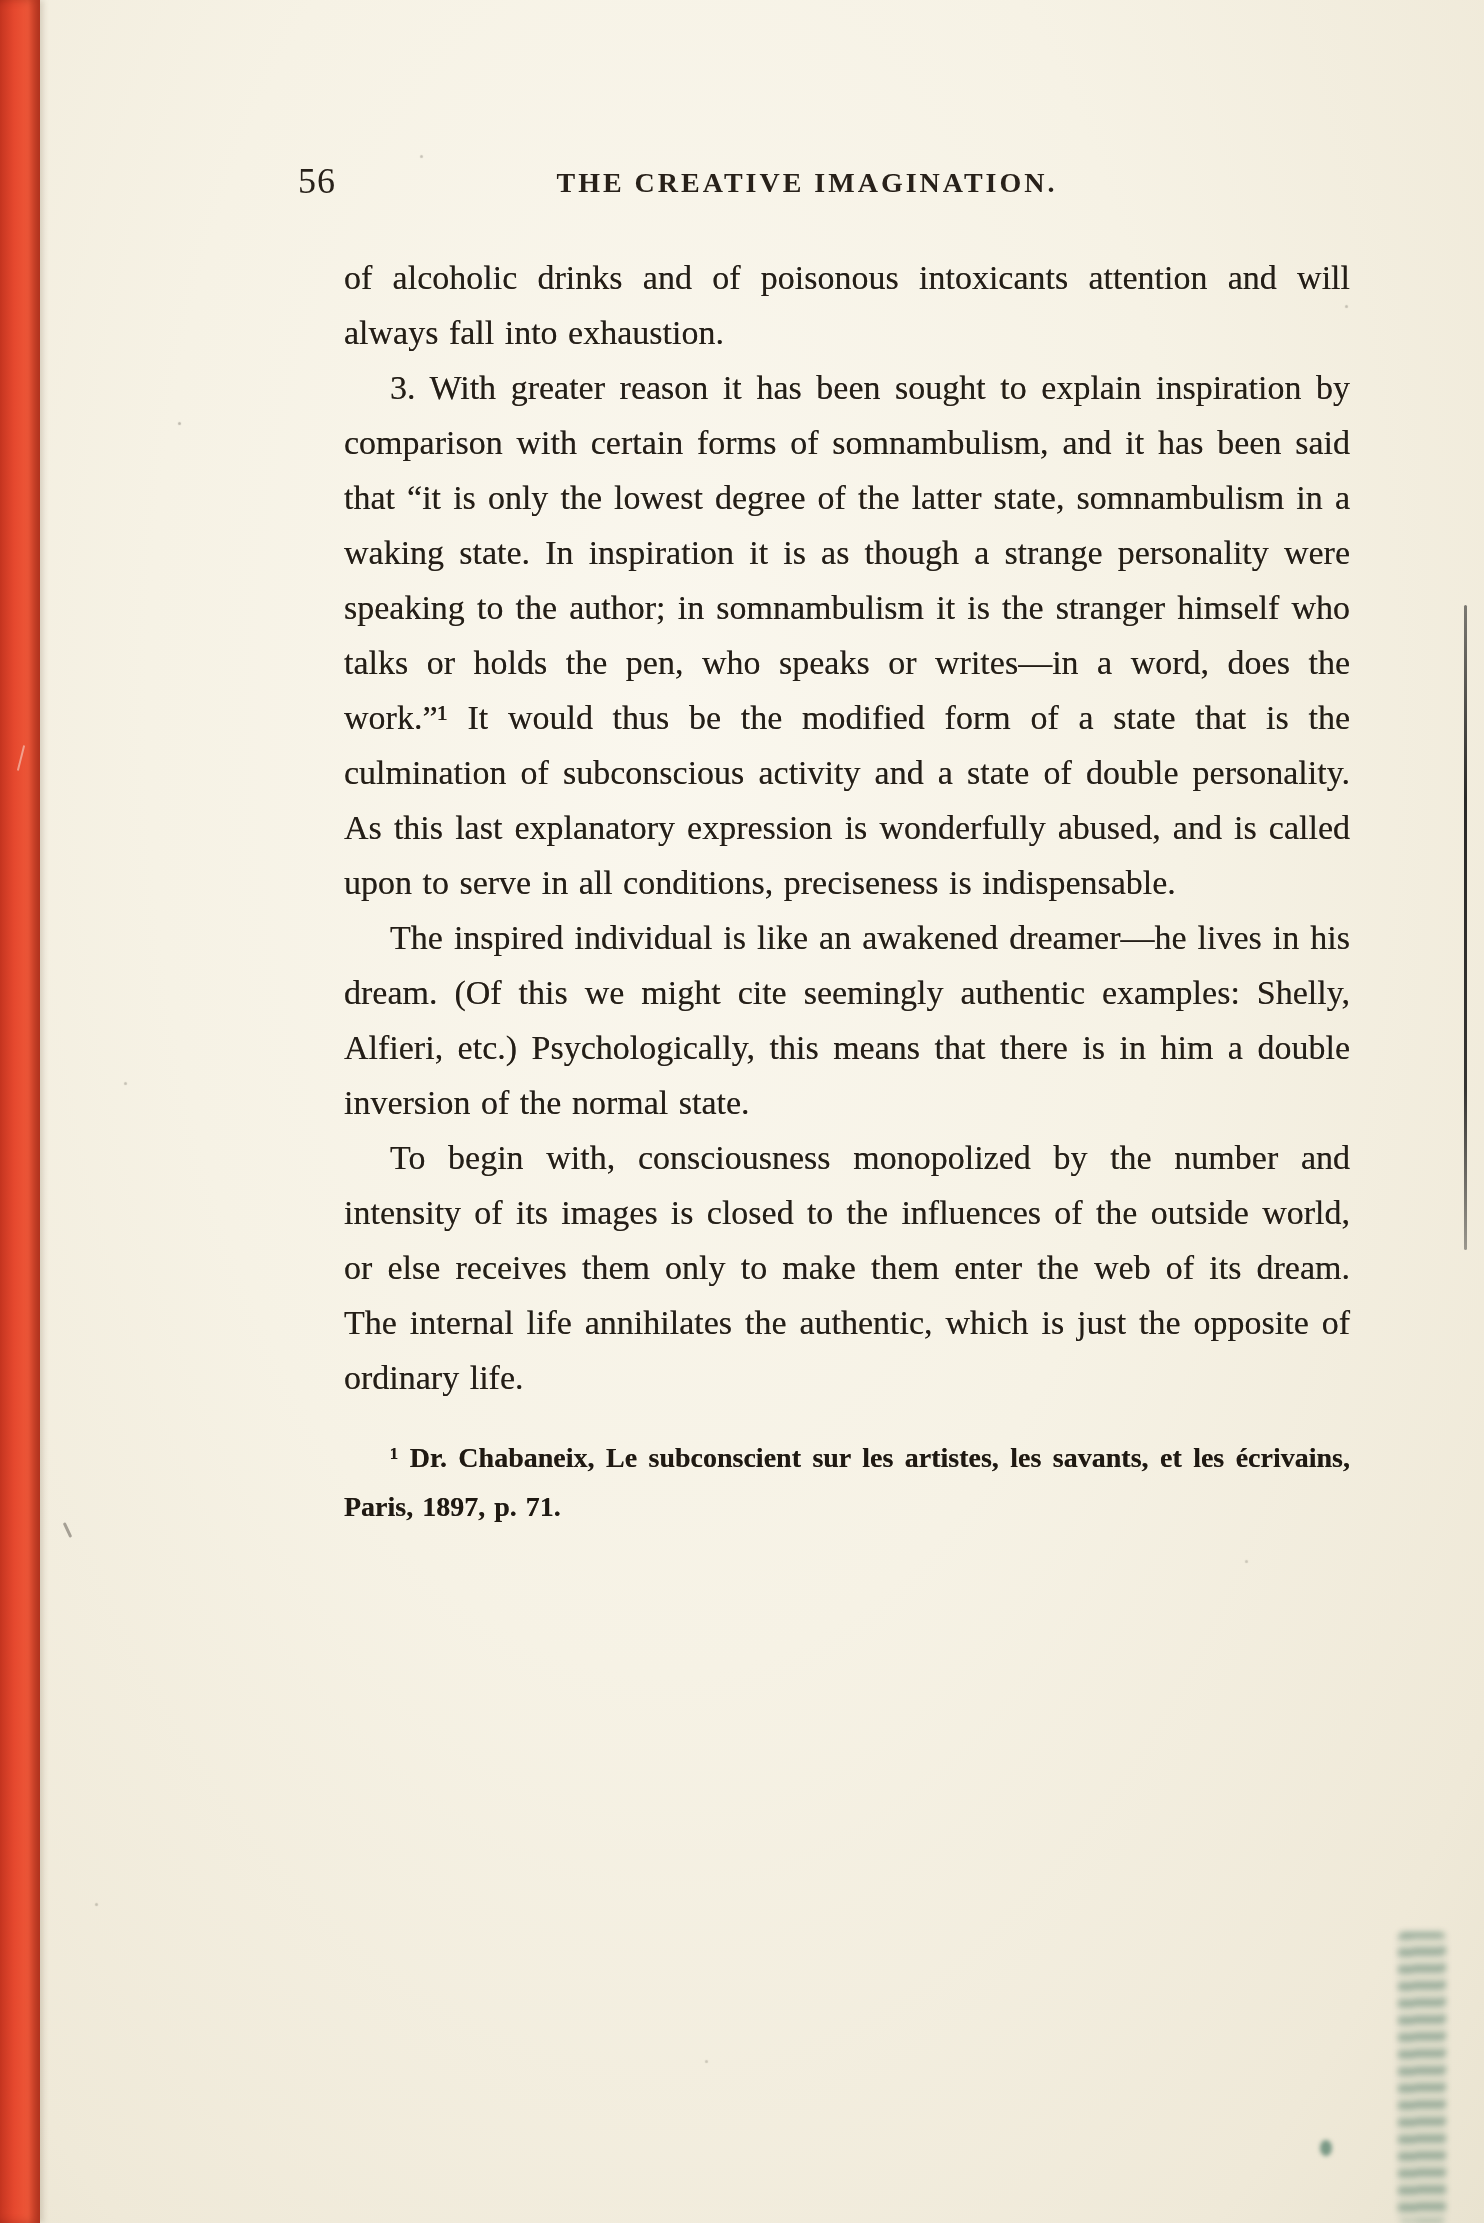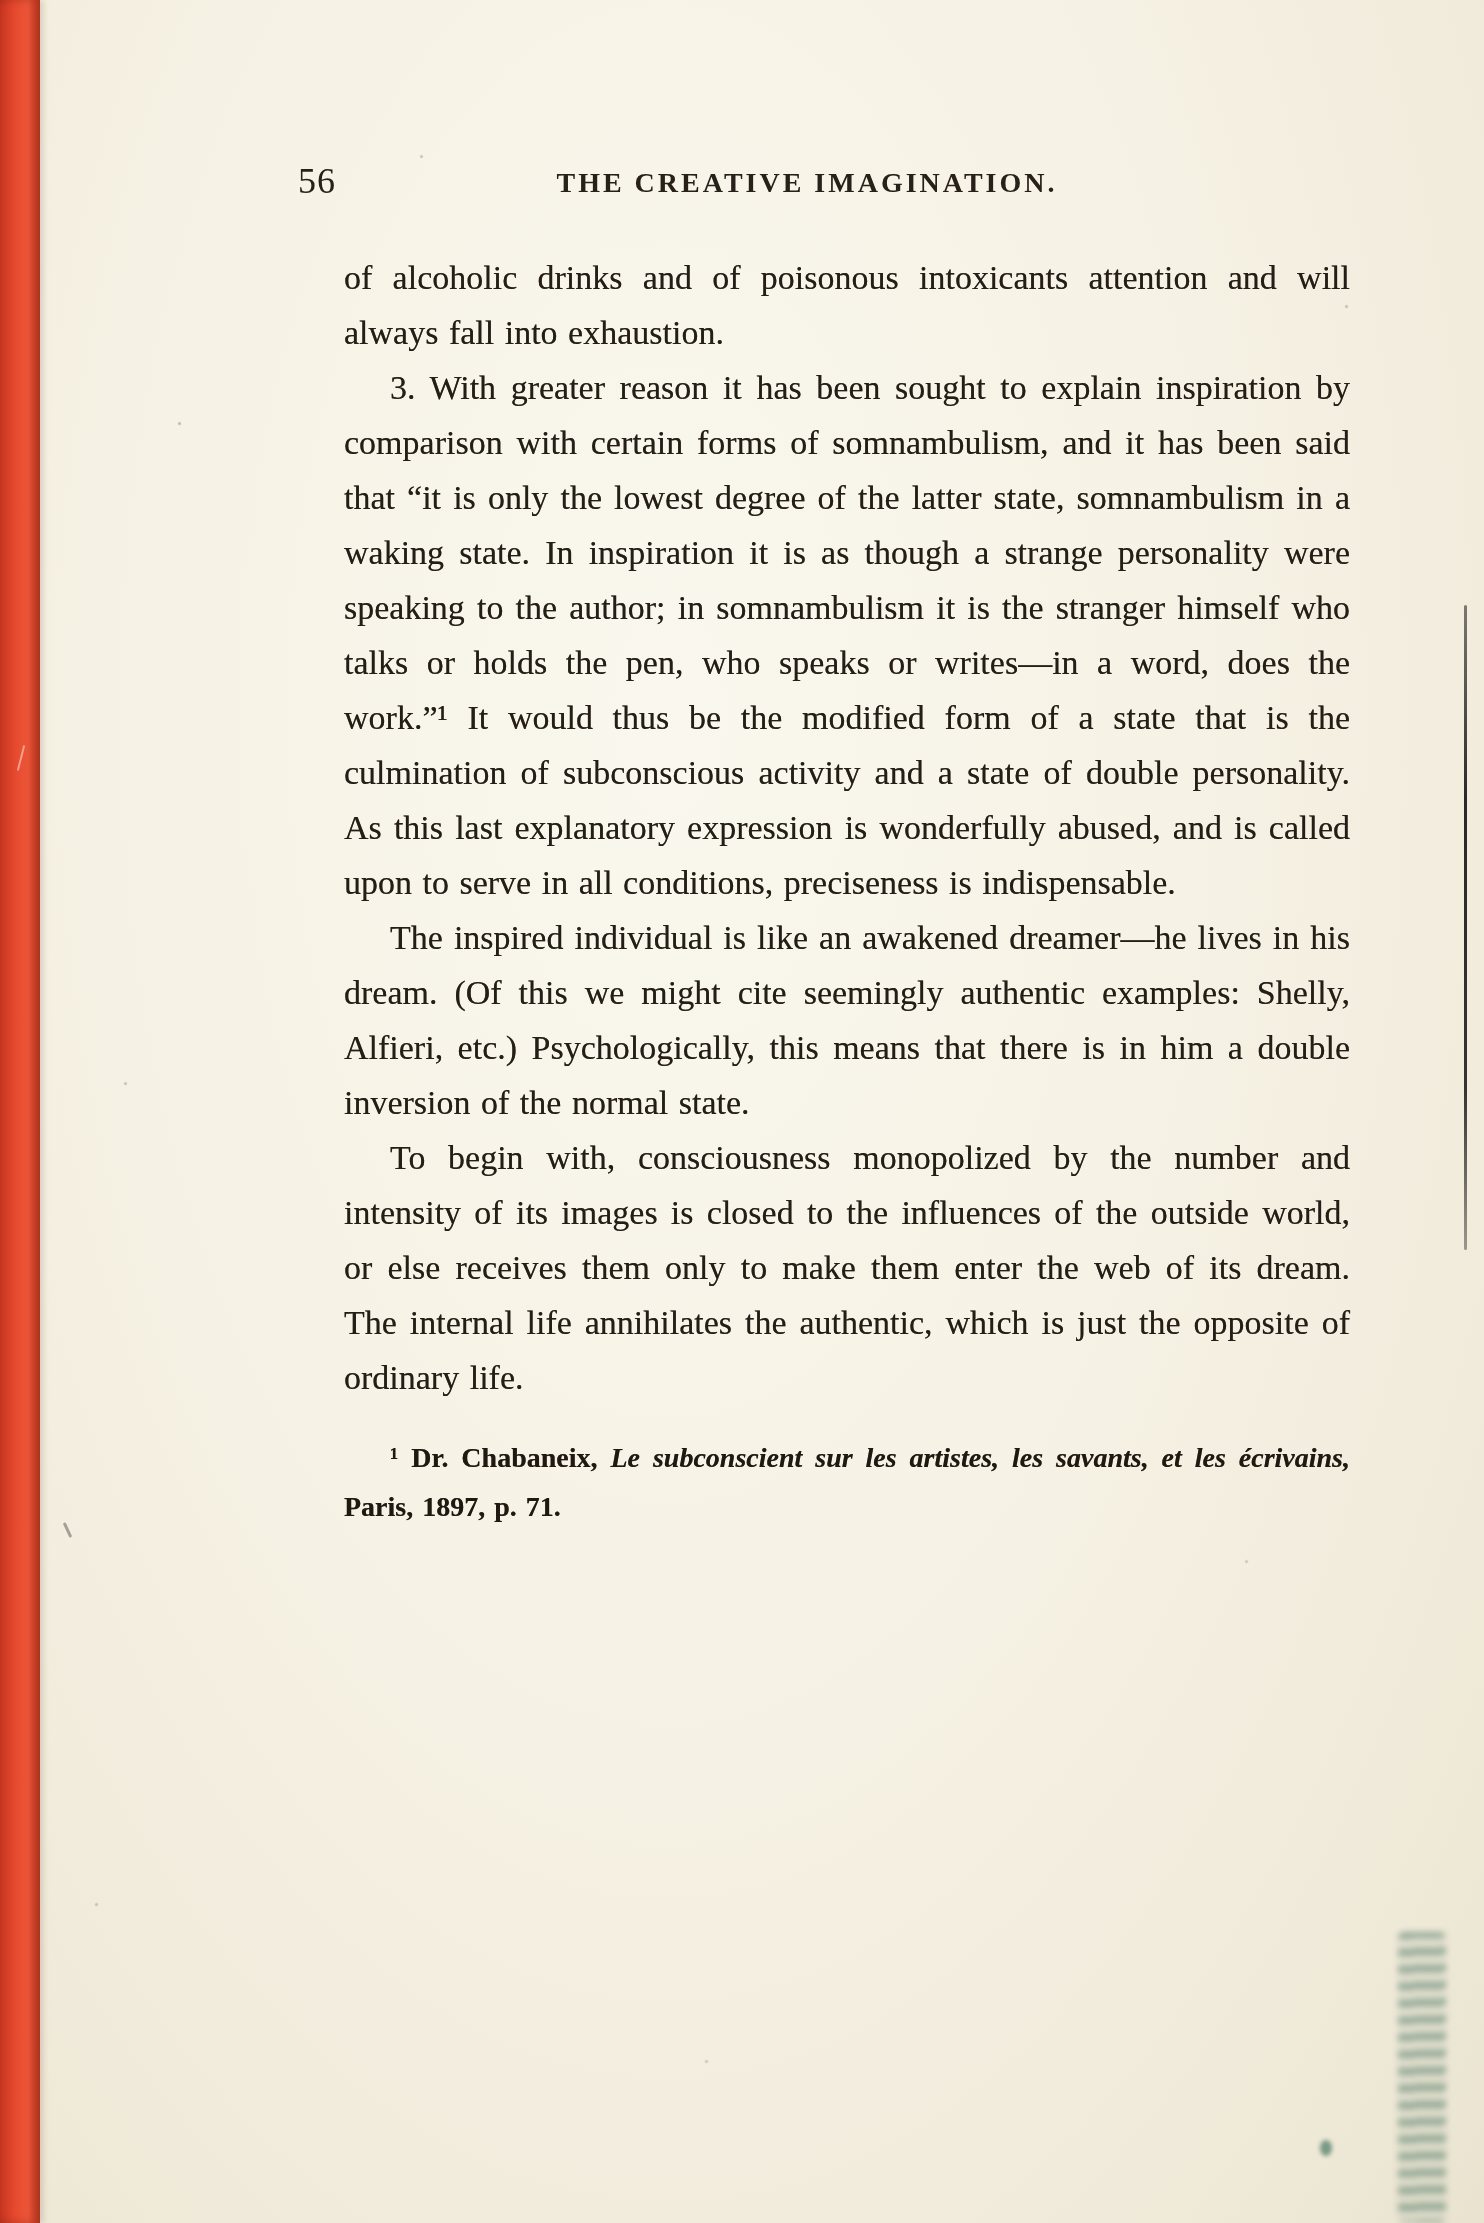--- a/index.html
+++ b/index.html
@@ -75,21 +75,21 @@
   .footnote {
     margin-top: 28px;
     font-size: 28px;
     line-height: 49px;
     font-weight: bold;
     text-align: justify;
     text-indent: 34px;
     color: #1f1912;
     text-shadow: 0 0 0.5px rgba(31, 25, 18, 0.6);
   }
-  .fn-italic { font-style: italic; }
+  .fn-italic { }
 
   
   .scan-line-artifact {
     position: absolute;
     left: 1464px; top: 605px;
     width: 3px; height: 645px;
     background: linear-gradient(180deg, rgba(25,25,25,0.55), rgba(20,20,20,0.9) 30%, rgba(20,20,20,0.85) 75%, rgba(25,25,25,0.4));
     border-radius: 2px;
   }
   .scan-stain-artifact {

